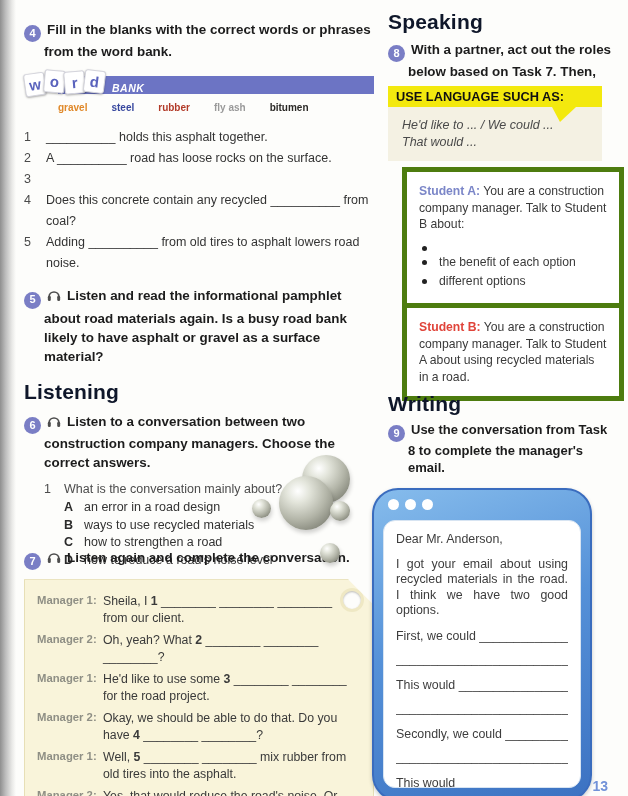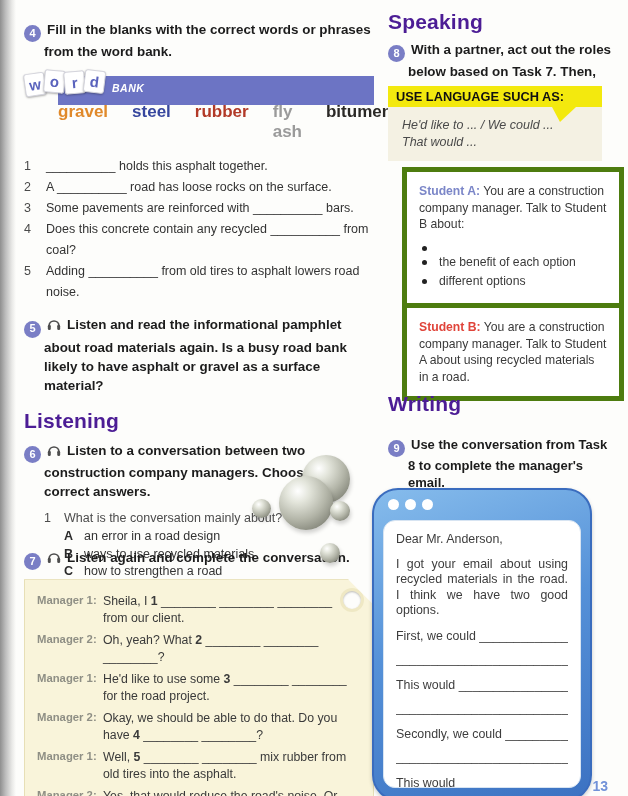--- a/index.html
+++ b/index.html
@@ -7,38 +7,38 @@
         font-family:"Liberation Sans","DejaVu Sans",sans-serif;color:#2e2e2e;}
   .spine{position:absolute;left:0;top:0;width:16px;height:100%;
          background:linear-gradient(to right,#8f8f8f 0%,#bdbdbd 35%,#e9e9e7 75%,#fdfdfb 100%);}
 
   
   .exnum{display:inline-flex;align-items:center;justify-content:center;flex:none;
          width:17px;height:17px;border-radius:50%;background:#7a7ec5;color:#fff;
          font-weight:bold;font-size:11px;vertical-align:-3px;margin-left:-20px;margin-right:6px;}
   .hp-icon{display:inline-block;vertical-align:-2px;margin-right:6px;}
   .ex-head{padding-left:20px;font-weight:bold;font-size:13.4px;line-height:1.42;color:#1c1c1c;}
-  .section-heading{font-size:21px;font-weight:bold;color:#4c1d95;letter-spacing:.2px;}
+  .section-heading{font-size:21px;font-weight:bold;color:#0f172a;letter-spacing:.2px;}
   .bold{font-weight:bold;}
 
   
   .col-left{position:absolute;left:24px;top:20px;width:350px;}
   .wordbank{position:relative;height:28px;margin:9px 0 4px 0;}
-  .wb-bar{position:absolute;left:34px;right:0;top:6px;height:29px;background:#6c74c4;}
+  .wb-bar{position:absolute;left:34px;right:0;top:6px;height:18px;background:#6c74c4;}
   .wb-bank{position:absolute;left:54px;top:5.5px;color:#fff;font-style:italic;font-weight:bold;
            font-size:10.5px;letter-spacing:.5px;}
   .wb-tiles{position:absolute;left:0;top:0;display:flex;}
   .tile{display:inline-block;width:19px;height:21px;background:#fff;border:1px solid #d4d4dc;
         border-radius:3px;box-shadow:0 1px 2px rgba(0,0,0,.3);color:#5a63bd;font-weight:bold;
         text-align:center;font-size:15px;line-height:21px;margin-right:-1px;}
   .tile:nth-child(1){transform:rotate(-8deg) translateY(3px);}
   .tile:nth-child(2){transform:rotate(5deg);}
   .tile:nth-child(3){transform:rotate(-5deg) translateY(1px);}
   .tile:nth-child(4){transform:rotate(7deg);}
-  .wb-words{display:flex;padding-left:34px;margin:2px 0 14px 0;font-weight:bold;font-size:17px;}
+  .wb-words{display:flex;padding-left:34px;margin:2px 0 14px 0;font-weight:bold;font-size:10px;}
   .wb-word{margin-right:24px;}
   .fill-items{margin-bottom:12px;}
   .fill-item{display:flex;font-size:12.5px;line-height:21px;color:#333;}
   .fi-num{width:22px;flex:none;color:#4a4a4a;}
   .ex-block{margin-bottom:8px;}
   .listening-heading{margin:14px 0 8px 0;}
   .questions{padding-left:20px;margin-top:10px;}
   .question{margin-bottom:12px;}
   .q-head{display:flex;font-size:12.5px;color:#4c4c4c;margin-bottom:3px;}
   .q-num{width:20px;flex:none;}
@@ -73,21 +73,21 @@
   .student-box{position:absolute;left:402px;width:188px;background:#fff;border:5px solid #4d7c0f;
                padding:11px 12px;font-size:12.2px;line-height:16.6px;color:#3a3a3a;}
   .student-a{top:167px;}
   .student-b{top:303px;}
   .sa-label{font-weight:bold;color:#7b86c8;}
   .sb-label{font-weight:bold;color:#e0443a;}
   .bullets{margin-top:7px;}
   .bullet-item{display:flex;margin:3px 0;}
   .bullet-dot{width:5px;height:5px;border-radius:50%;background:#222;flex:none;margin:6px 12px 0 3px;}
   .writing-section{position:absolute;left:388px;top:392px;width:224px;}
-  .writing-heading{margin-bottom:20px;}
+  .writing-heading{margin-bottom:5px;}
   .ex9-head{font-size:13px;line-height:1.32;}
 
   
   .email-window{position:absolute;left:372px;top:488px;width:220px;height:313px;border-radius:26px;
                 background:linear-gradient(160deg,#86bcec 0%,#5591d8 45%,#3c72c2 100%);
                 border:2px solid #3a6cbe;box-sizing:border-box;box-shadow:0 2px 4px rgba(0,0,0,.2);}
   .email-dots{position:absolute;left:14px;top:9px;display:flex;gap:6px;}
   .email-dot{width:11px;height:11px;border-radius:50%;background:#fff;}
   .email-inner{position:absolute;left:9px;right:9px;top:30px;bottom:11px;background:#fff;
                border-radius:12px;border:1px solid #d7e4f2;padding:10px 12px;overflow:hidden;}
@@ -140,21 +140,20 @@
         <div class="fill-item">
     <span class="fi-num">1</span>
     <span class="fi-text">__________ holds this asphalt together.</span>
   </div>
         <div class="fill-item">
     <span class="fi-num">2</span>
     <span class="fi-text">A __________ road has loose rocks on the surface.</span>
   </div>
         <div class="fill-item">
     <span class="fi-num">3</span>
-    <span class="fi-text">Some pavements are reinforced with __________ bars.</span>
   </div>
         <div class="fill-item">
     <span class="fi-num">4</span>
     <span class="fi-text">Does this concrete contain any recycled __________ from coal?</span>
   </div>
         <div class="fill-item">
     <span class="fi-num">5</span>
     <span class="fi-text">Adding __________ from old tires to asphalt lowers road noise.</span>
   </div>
       </div>

